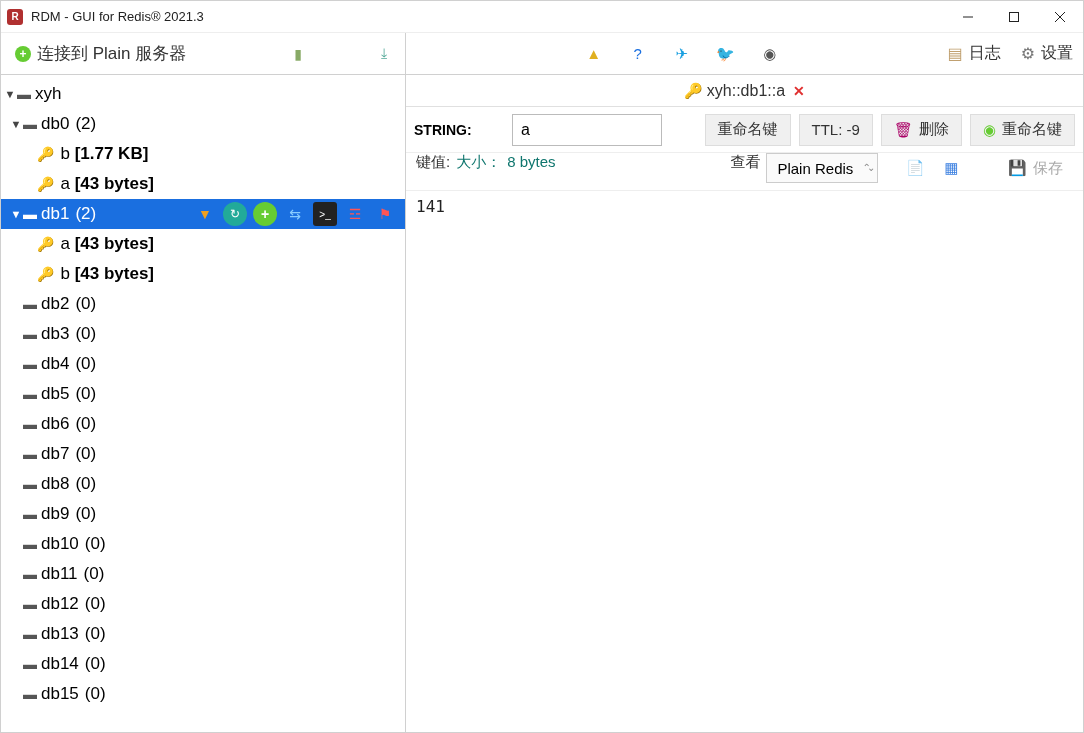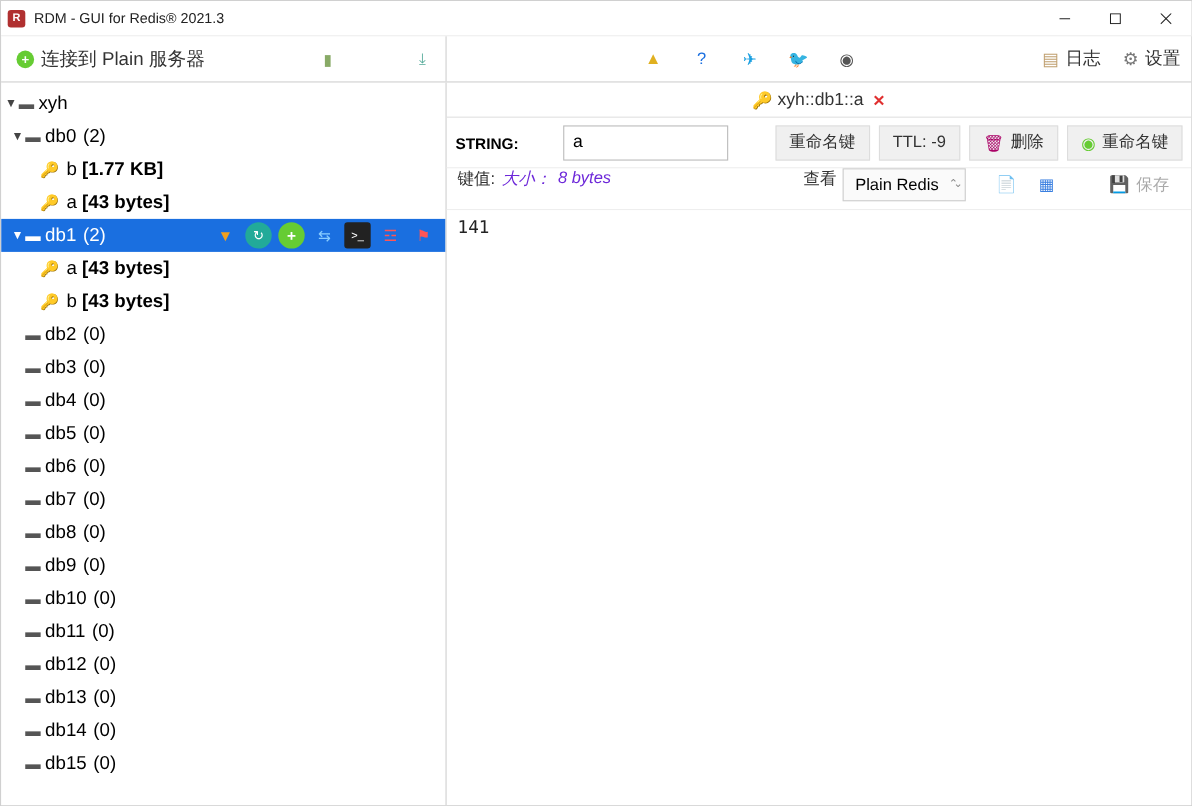--- a/index.html
+++ b/index.html
@@ -54,21 +54,21 @@
   .tabbar .tabtxt { color: #333; font-size: 16px; }
   .tabbar .close-x { color: #e03030; font-weight: bold; margin-left: 4px; font-size: 14px; }
   .keyhdr { height: 46px; display: flex; align-items: center; padding: 0 8px; gap: 8px; border-bottom: 1px solid #eee; }
   .keyhdr .typ { font-weight: bold; font-size: 14px; width: 90px; }
   .keyhdr .keyin { width: 150px; height: 32px; border: 1px solid #bbb; padding: 0 8px; font-size: 16px; }
   .hbtn { height: 32px; padding: 0 12px; background: #f0f0f0; border: 1px solid #ddd; display: flex; align-items: center; gap: 6px; font-size: 15px; color: #333; }
   .hbtn .del-ico { color: #a06; }
   .hbtn .re-ico { color: #6c3; }
   .valhdr { height: 38px; display: flex; padding: 0 10px; gap: 6px; font-size: 15px; border-bottom: 1px solid #eee; }
   .valhdr .lbl { color: #333; }
-  .valhdr .hint { color: #6d28d9; font-style: italic; }
+  .valhdr .hint { color: #0f766e; }
   .valhdr .spacer { flex: 1; }
   .view-sel { height: 30px; border: 1px solid #ccc; padding: 0 24px 0 10px; display: flex; align-items: center; position: relative; min-width: 100px; background: #fafafa; }
   .view-sel::after { content: "⌃⌄"; position: absolute; right: 6px; color: #888; font-size: 10px; line-height: 1; letter-spacing: -4px; }
   .act-ico { width: 30px; height: 30px; display: flex; align-items: center; justify-content: center; font-size: 15px; }
   .savebtn { height: 30px; padding: 0 10px; display: flex; align-items: center; gap: 6px; color: #aaa; }
   .value-area { flex: 1; padding: 6px 10px; font-size: 16px; color: #222; font-family: Consolas, monospace; }
   svg { display: block; }
 </style>
 </head>
 <body>

